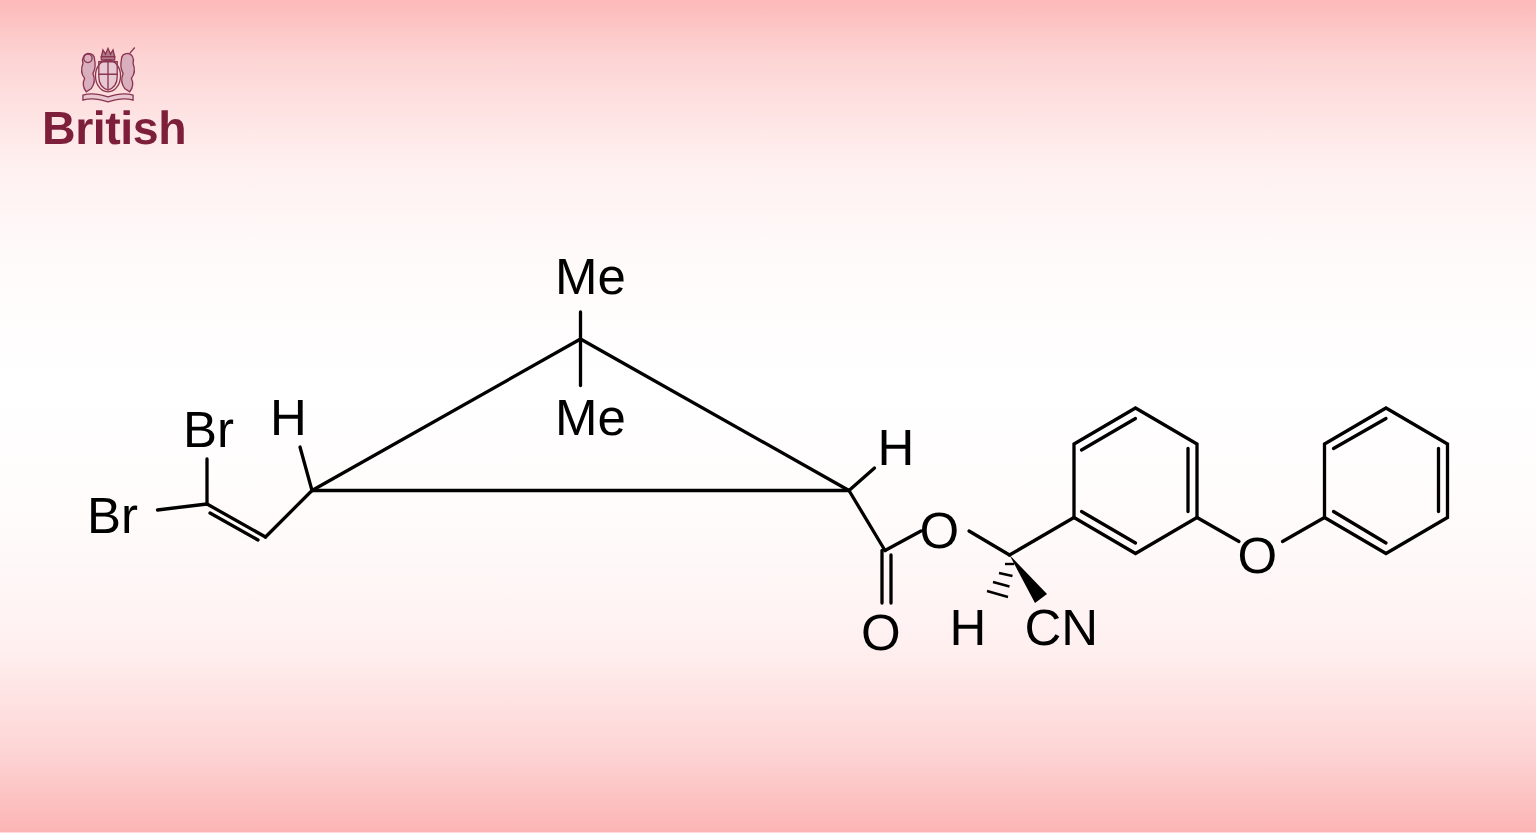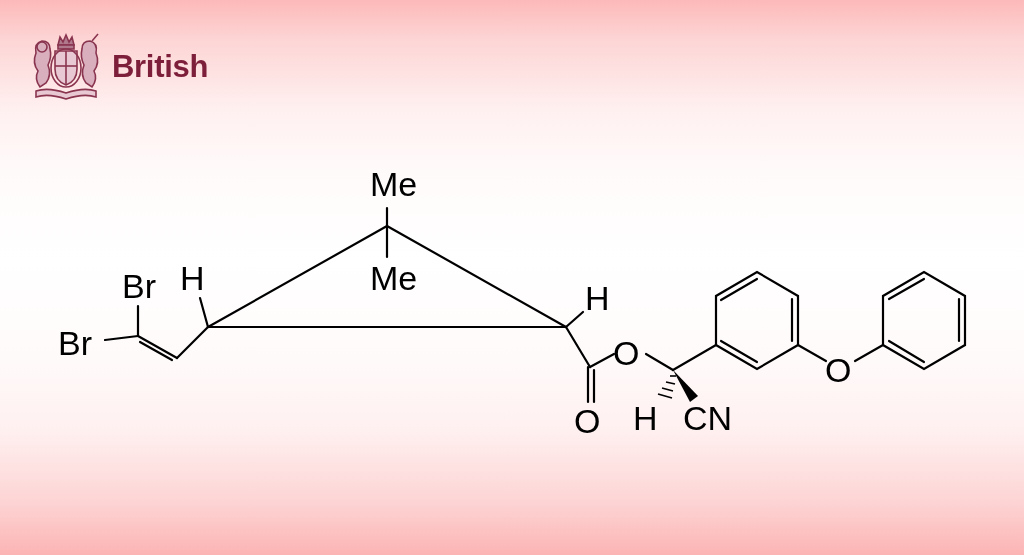--- a/index.html
+++ b/index.html
@@ -5,21 +5,21 @@
     html, body { margin: 0; padding: 0; }
     body {
       width: 1024px; height: 555px; overflow: hidden; position: relative;
       background: linear-gradient(to bottom,
         #fdb9b9 0px, #fdd5d5 40px, #fff0f0 110px, #fffafa 170px,
         #ffffff 260px, #fffafa 360px, #fff0f0 430px, #fdd5d5 500px, #fcb4b4 555px);
       font-family: "Liberation Sans", sans-serif;
     }
     .brand {
       position: absolute; left: 28px; top: 30px; height: 72px;
-      display: flex; align-items: center;
+      display: flex; align-items: center; flex-direction: column;
     }
     .crest { width: 76px; height: 70px; margin-right: 8px; }
     .brand-text {
       color: #7d1f3a; font-weight: bold; font-size: 31px; line-height: 33px;
       letter-spacing: -0.3px;
     }
     .diagram { position: absolute; left: 0; top: 0; width: 1024px; height: 555px; }
     .lbl { font-family: "Liberation Sans", sans-serif; font-size: 34px; fill: #000; }
   </style>
 </head>

